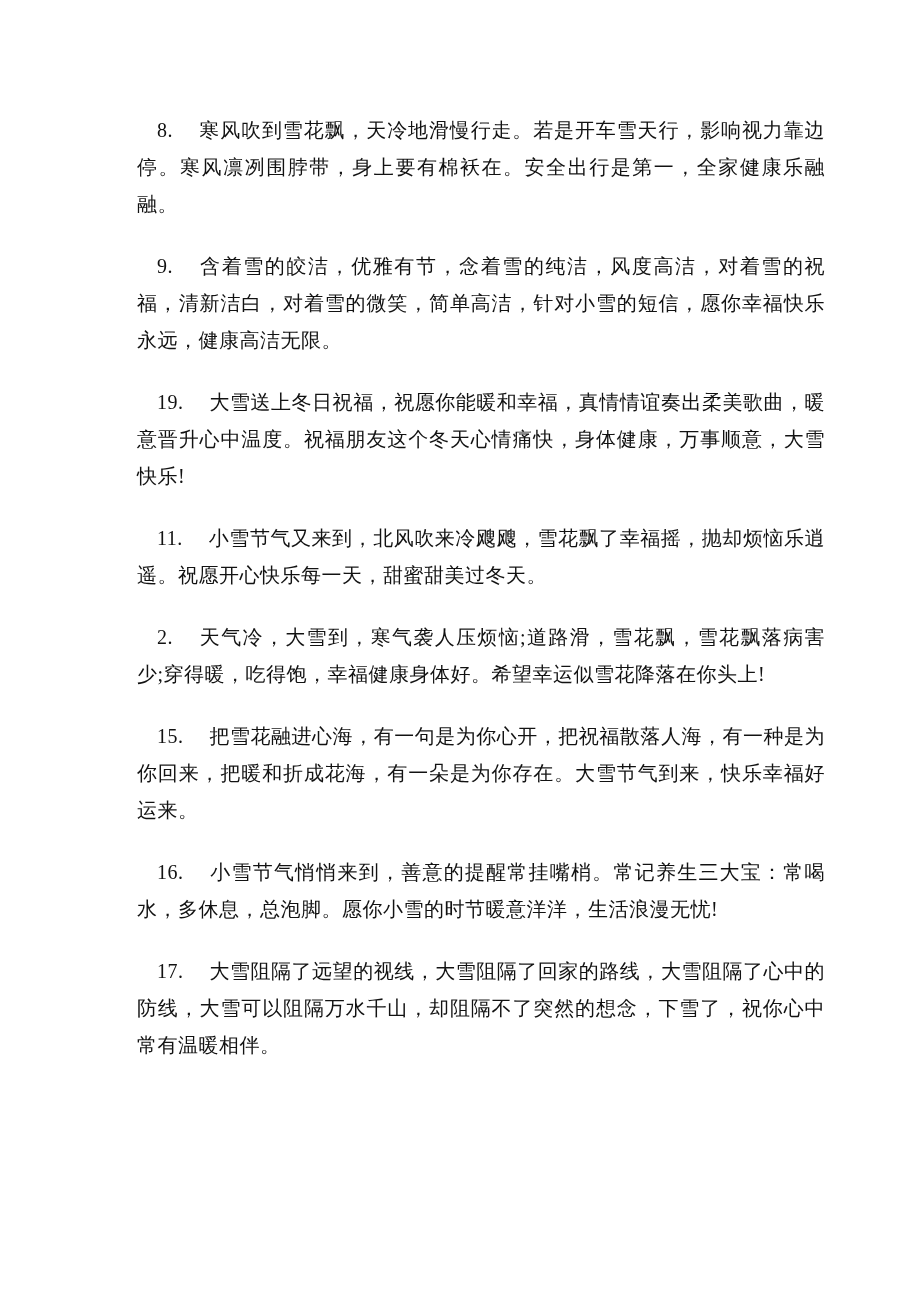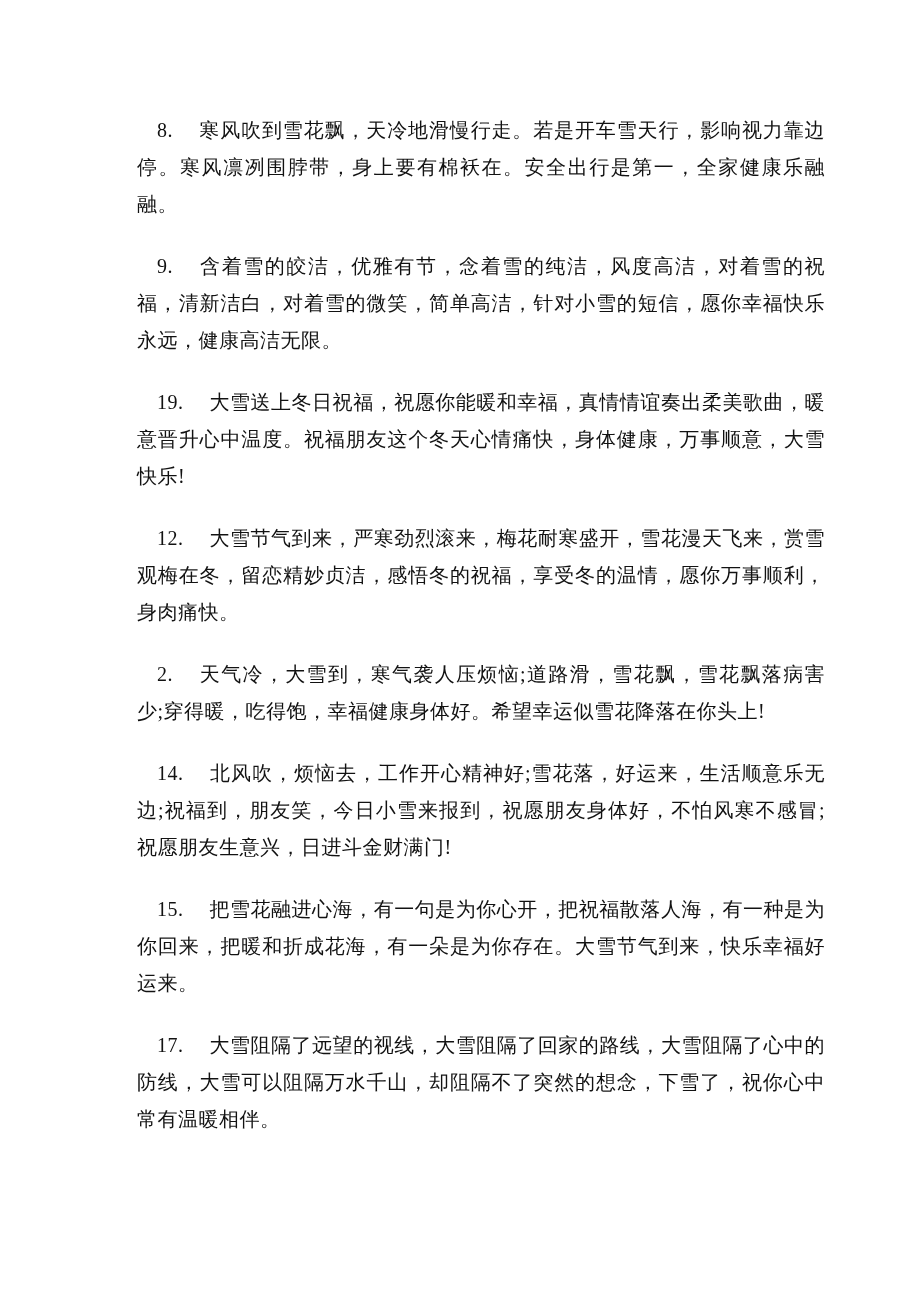--- a/index.html
+++ b/index.html
@@ -46,25 +46,25 @@
 
 <div class="page">
   <div class="doc-body">
 
   <p class="para"><span class="num">8.</span><span class="txt">寒风吹到雪花飘，天冷地滑慢行走。若是开车雪天行，影响视力靠边停。寒风凛冽围脖带，身上要有棉袄在。安全出行是第一，全家健康乐融融。</span></p>
 
   <p class="para"><span class="num">9.</span><span class="txt">含着雪的皎洁，优雅有节，念着雪的纯洁，风度高洁，对着雪的祝福，清新洁白，对着雪的微笑，简单高洁，针对小雪的短信，愿你幸福快乐永远，健康高洁无限。</span></p>
 
   <p class="para"><span class="num">19.</span><span class="txt">大雪送上冬日祝福，祝愿你能暖和幸福，真情情谊奏出柔美歌曲，暖意晋升心中温度。祝福朋友这个冬天心情痛快，身体健康，万事顺意，大雪快乐!</span></p>
 
+  <p class="para"><span class="num">11.</span><span class="txt">小雪节气又来到，北风吹来冷飕飕，雪花飘了幸福摇，抛却烦恼乐逍遥。祝愿开心快乐每一天，甜蜜甜美过冬天。</span></p>
 
-  <p class="para"><span class="num">12.</span><span class="txt">大雪节气到来，严寒劲烈滚来，梅花耐寒盛开，雪花漫天飞来，赏雪观梅在冬，留恋精妙贞洁，感悟冬的祝福，享受冬的温情，愿你万事顺利，身肉痛快。</span></p>
 
   <p class="para"><span class="num">2.</span><span class="txt">天气冷，大雪到，寒气袭人压烦恼;道路滑，雪花飘，雪花飘落病害少;穿得暖，吃得饱，幸福健康身体好。希望幸运似雪花降落在你头上!</span></p>
 
-  <p class="para"><span class="num">14.</span><span class="txt">北风吹，烦恼去，工作开心精神好;雪花落，好运来，生活顺意乐无边;祝福到，朋友笑，今日小雪来报到，祝愿朋友身体好，不怕风寒不感冒;祝愿朋友生意兴，日进斗金财满门!</span></p>
 
   <p class="para"><span class="num">15.</span><span class="txt">把雪花融进心海，有一句是为你心开，把祝福散落人海，有一种是为你回来，把暖和折成花海，有一朵是为你存在。大雪节气到来，快乐幸福好运来。</span></p>
 
+  <p class="para"><span class="num">16.</span><span class="txt">小雪节气悄悄来到，善意的提醒常挂嘴梢。常记养生三大宝：常喝水，多休息，总泡脚。愿你小雪的时节暖意洋洋，生活浪漫无忧!</span></p>
 
   <p class="para"><span class="num">17.</span><span class="txt">大雪阻隔了远望的视线，大雪阻隔了回家的路线，大雪阻隔了心中的防线，大雪可以阻隔万水千山，却阻隔不了突然的想念，下雪了，祝你心中常有温暖相伴。</span></p>
 </div>
 </div>
 
 </body></html>

